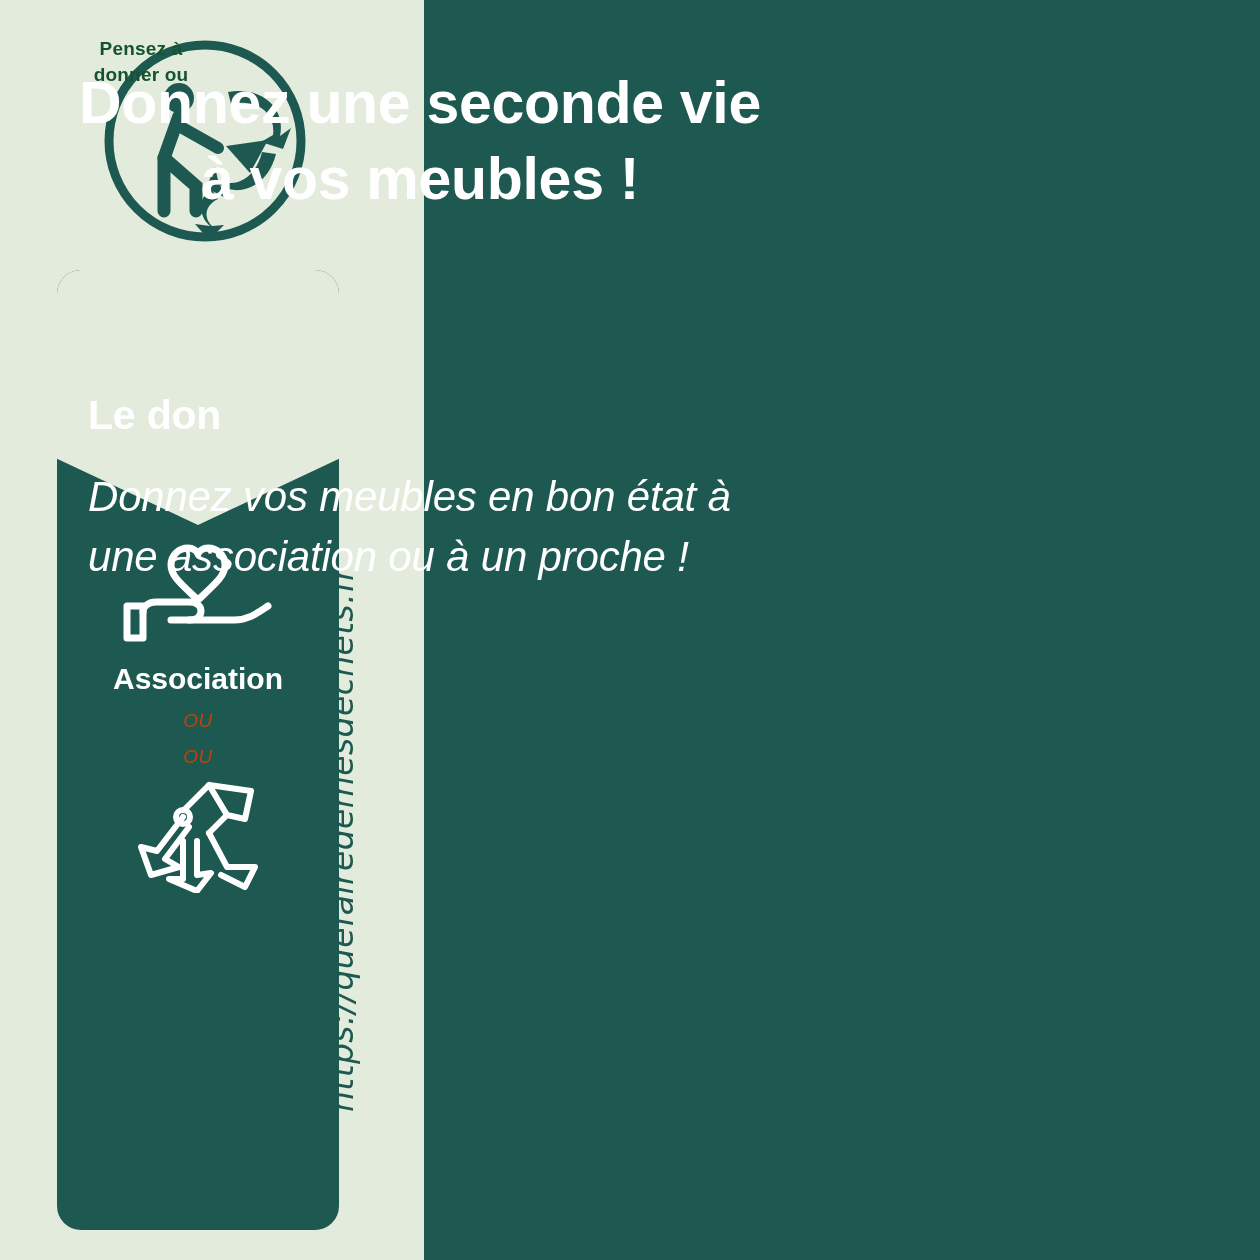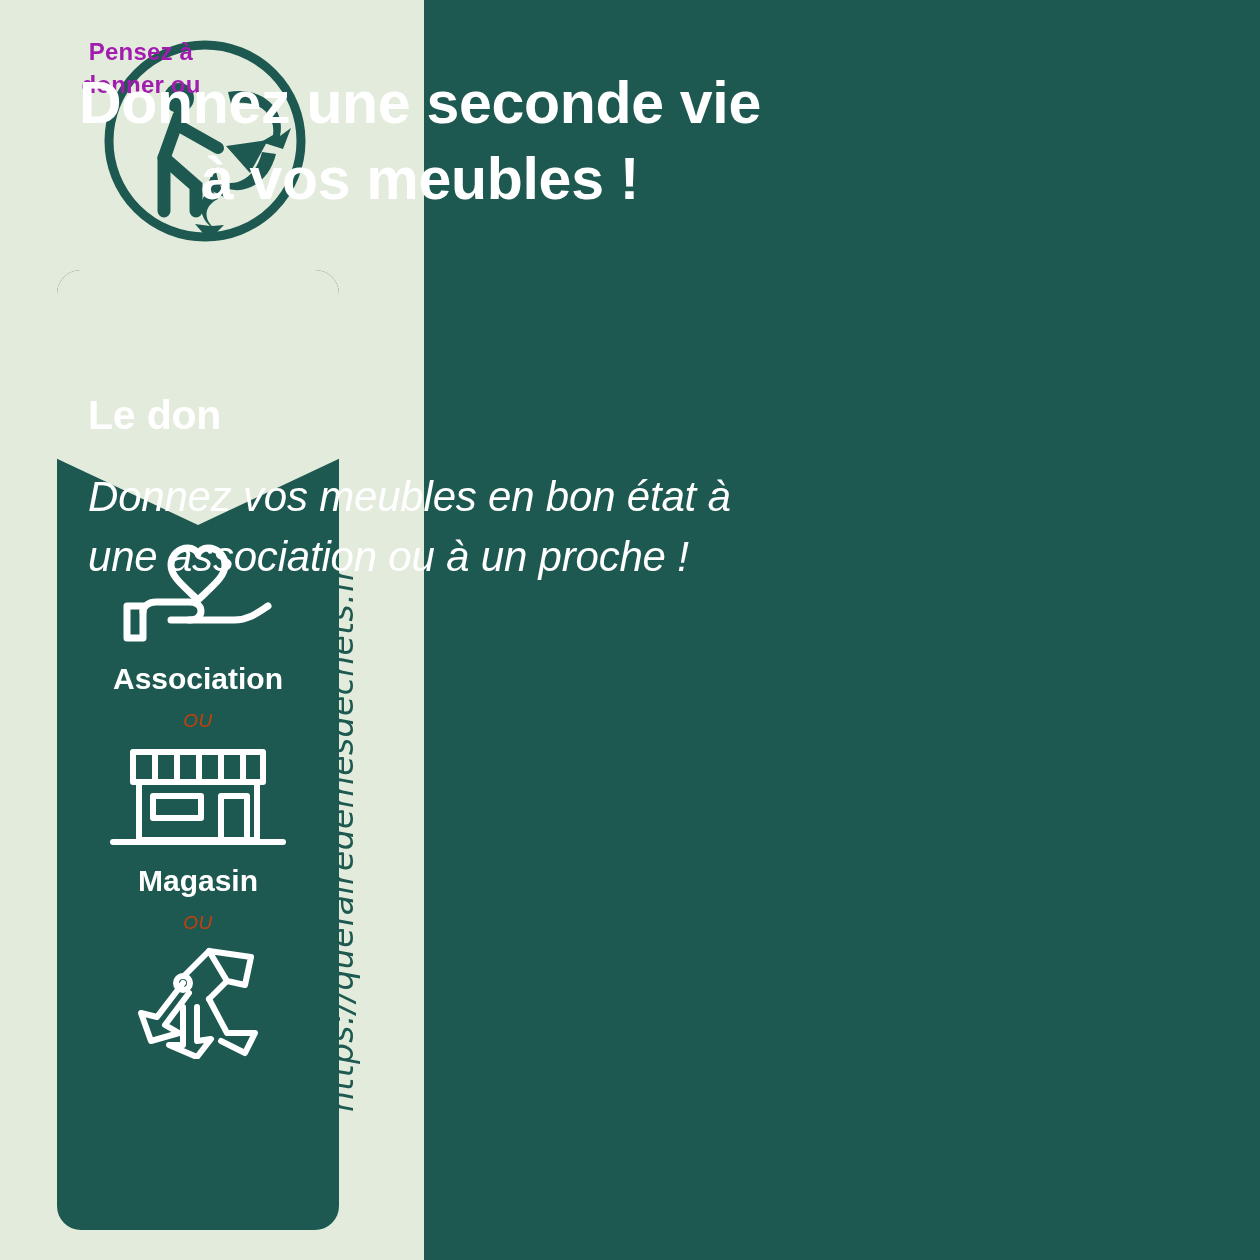--- a/index.html
+++ b/index.html
@@ -68,22 +68,22 @@
     border-top-right-radius: 24px;
     -webkit-clip-path: polygon(0 0, 100% 0, 100% 74%, 50% 100%, 0 74%);
     clip-path: polygon(0 0, 100% 0, 100% 74%, 50% 100%, 0 74%);
   }
   .banner-text {
     position: absolute;
     left: 0;
     top: 36px;
     width: 282px;
     text-align: center;
-    color: #a21caf;
-    font-size: 24px;
+    color: #14532d;
+    font-size: 19px;
     font-weight: bold;
     line-height: 1.36;
     letter-spacing: 0.2px;
   }
   
   .steps {
     position: absolute;
     left: 57px;
     top: 540px;
     width: 240px;
@@ -207,39 +207,20 @@
           <path d="M85 60 C68 44 58 36 58 25 C58 15 66 8 75 8 C80 8 84 11 85 14 C86 11 90 8 95 8 C104 8 112 15 112 25 C112 36 102 44 85 60 Z" fill="none" stroke="#ffffff" stroke-width="7" stroke-linejoin="round"></path>
           <path d="M30 72 C30 66 36 62 43 62 L76 62 C84 62 88 66 88 71 C88 76 84 80 76 80 L58 80" fill="none" stroke="#ffffff" stroke-width="7" stroke-linecap="round" stroke-linejoin="round"></path>
           <path d="M76 80 L121 80 C136 80 146 72 155 66" fill="none" stroke="#ffffff" stroke-width="7" stroke-linecap="round"></path>
           <path d="M14 66 L30 66 L30 98 L14 98 Z" fill="none" stroke="#ffffff" stroke-width="7" stroke-linejoin="round"></path>
         </svg>
       </div>
       <div class="step-label">Association</div>
     </div>
     <div class="connector">OU</div>
 
-    <div class="step">
-      <div class="step-icon">
-        <svg viewBox="0 0 190 120" width="190" height="120" aria-hidden="true">
-          <g fill="none" stroke="#ffffff" stroke-width="6" stroke-linejoin="round">
-            <rect x="30" y="14" width="130" height="30"></rect>
-            <line x1="52" y1="14" x2="52" y2="44"></line>
-            <line x1="74" y1="14" x2="74" y2="44"></line>
-            <line x1="96" y1="14" x2="96" y2="44"></line>
-            <line x1="118" y1="14" x2="118" y2="44"></line>
-            <line x1="140" y1="14" x2="140" y2="44"></line>
-            <rect x="36" y="44" width="118" height="58"></rect>
-            <rect x="50" y="58" width="48" height="22"></rect>
-            <rect x="118" y="58" width="26" height="44"></rect>
-            <line x1="10" y1="104" x2="180" y2="104" stroke-linecap="round"></line>
-          </g>
-        </svg>
-      </div>
-      <div class="step-label">Magasin</div>
-    </div>
     <div class="connector">OU</div>
 
     <div class="step">
       <div class="step-icon">
         <svg viewBox="0 0 150 118" width="150" height="118" aria-hidden="true">
           <g fill="none" stroke="#ffffff" stroke-width="6" stroke-linejoin="round" stroke-linecap="round">
             <path d="M86 10 L128 16 L122 44 L104 40 Z"></path>
             <path d="M104 40 L86 58"></path>
             <path d="M62 34 L86 10"></path>
             <circle cx="60" cy="42" r="7"></circle>

